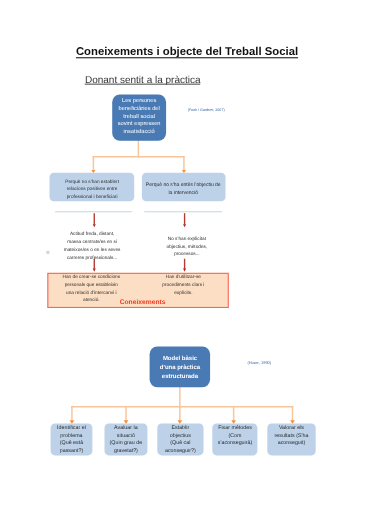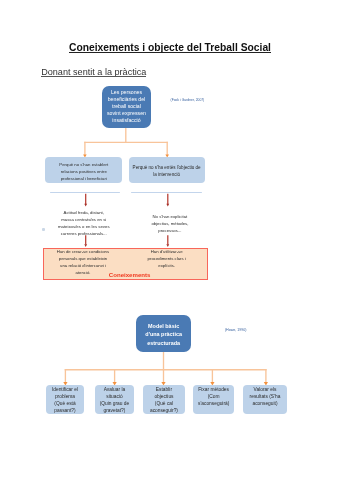--- a/index.html
+++ b/index.html
@@ -4,21 +4,21 @@
 <style>
   html,body{margin:0;padding:0;}
   body{width:340px;height:480px;background:#ffffff;font-family:"Liberation Sans",sans-serif;overflow:hidden;
        -webkit-font-smoothing:antialiased;}
   .page{position:relative;width:340px;height:480px;padding-left:31px;}
 
   .title{position:absolute;left:0;top:41.6px;width:340px;text-align:center;font-size:10.3px;font-weight:bold;color:#111;letter-spacing:0;}
   .title u{text-decoration:none;position:relative;}
   .title u::after{content:"";position:absolute;left:0;right:0;bottom:-0.4px;height:1px;background:#222;}
   .subtitle{position:absolute;left:41.2px;top:66.7px;font-size:9.1px;color:#333;}
-  .subtitle u{text-decoration:none;position:relative;}
+  .subtitle u{text-decoration:none;position:relative;margin-left:36px;}
   .subtitle u::after{content:"";position:absolute;left:0;right:0;bottom:-0.3px;height:0.9px;background:#555;}
 
   
   svg.conn{position:absolute;left:0;top:0;width:340px;height:480px;overflow:visible;}
 
   .node{position:absolute;box-sizing:border-box;display:flex;align-items:center;justify-content:center;
         text-align:center;}
   .node .t{display:block;}
   .ln{white-space:nowrap;}
 

